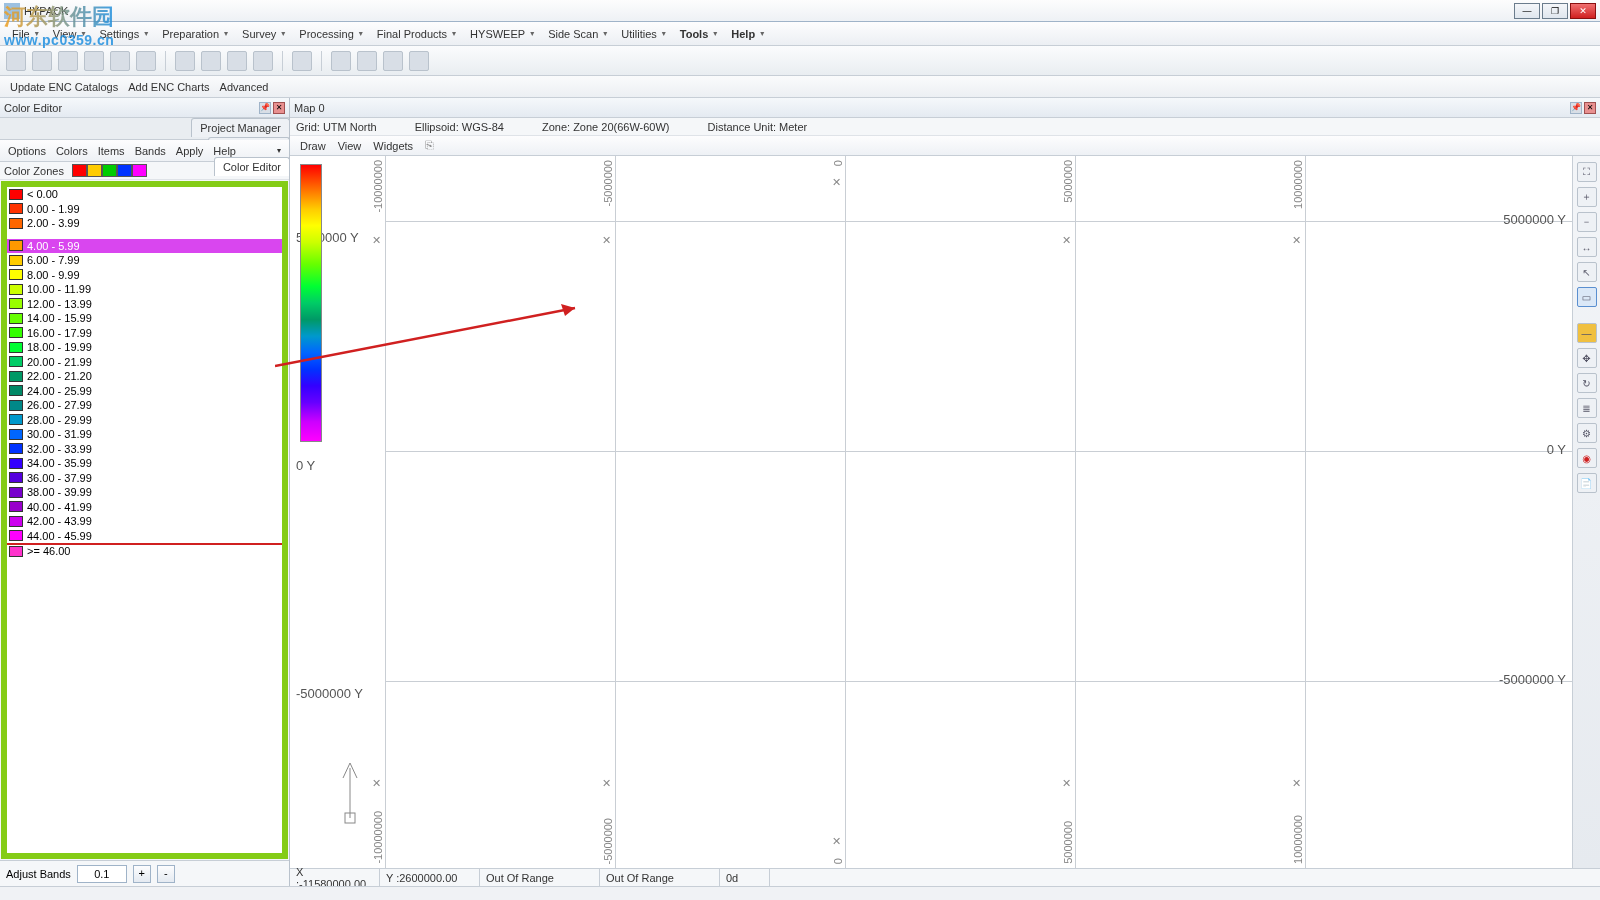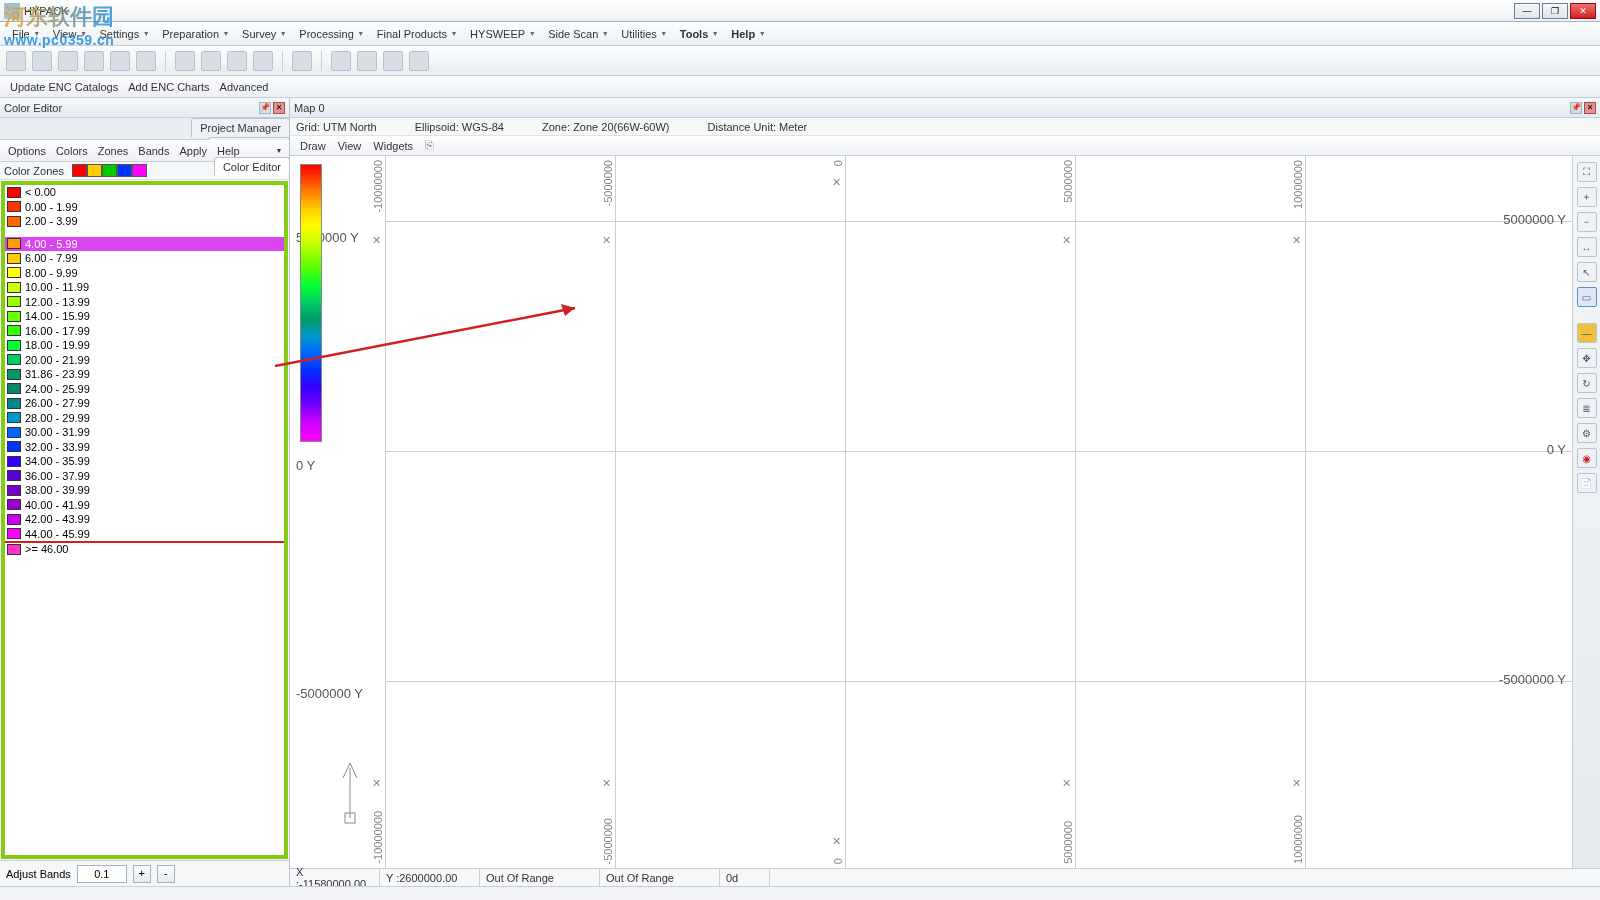--- a/index.html
+++ b/index.html
@@ -28,21 +28,21 @@
 .pin span { width:12px; height:12px; background:#d8dee6; border:1px solid #9fb3c8; font-size:8px; display:flex;align-items:center;justify-content:center;}
 .pin .x { background:#e89090; border-color:#a05050;}
 .tabs { height: 22px; display:flex; align-items:flex-end; background:#e9edf1; border-bottom:1px solid #c7ced6; padding-left:4px; gap:0;flex-direction:column;}
 .tab { padding:3px 8px; border:1px solid #b9c2cc; border-bottom:none; background:#eef1f5; color:#333; border-radius:3px 3px 0 0; margin-right:-1px;}
 .tab.active { background:#fff; position:relative; top:1px;}
 .cemenu { height: 22px; display:flex; align-items:center; background:linear-gradient(#fdfdfe,#eef1f5); border-bottom:1px solid #c7ced6; padding:0 8px; gap:10px;}
 .cemenu span { color:#333; }
 .czrow { height:18px; display:flex; align-items:center; padding:0 4px; border-bottom:1px solid #dfe3e8; background:#f5f7f9;}
 .czrow .lbl { margin-right:8px; color:#333;text-align:right;}
 .swatch { width:15px; height:13px; border:1px solid #555; }
-.bandlist { flex:1; overflow:hidden; background:#fff; border:4px solid #84cc16; margin:1px; position:relative;}
+.bandlist { flex:1; overflow:hidden; background:#fff; border:6px solid #84cc16; margin:1px; position:relative;}
 .bandrow { height:14.5px; display:flex; align-items:center; padding-left:2px; gap:4px;}
 .bandrow .sw { width:14px; height:11px; border:1px solid #333;}
 .bandrow .t { color:#000; }
 .bandrow.sel { background:#d946ef;margin-top:8px; }
 .bandrow.sel .t { color:#fff; }
 .bandrow.after { }
 .adjust { height:26px; border-top:1px solid #c7ced6; display:flex; align-items:center; padding:0 6px; gap:6px; background:#f5f7f9;}
 .adjust .val { width:50px; height:18px; border:1px solid #9fb3c8; background:#fff; text-align:center; line-height:16px;}
 .adjust .sq { width:18px; height:18px; border:1px solid #9fb3c8; background:linear-gradient(#fdfdfe,#e4eaf1); text-align:center; line-height:15px;}
 
@@ -168,21 +168,21 @@
       </div>
     </div>
     <div class="tabs">
       <div class="tab">Project Manager</div>
       <div class="tab">Project Items</div>
       <div class="tab active">Color Editor</div>
     </div>
     <div class="cemenu">
       <span>Options</span>
       <span>Colors</span>
-      <span>Zones</span>
+      <span>Items</span>
       <span>Bands</span>
       <span>Apply</span>
       <span>Help</span>
       <span style="flex:1"></span>
       <span style="font-size:8px;">▾</span>
     </div>
     <div class="czrow">
       <span class="lbl">Color Zones</span>
       <div id="czswatches" style="display:flex;">
           <div class="swatch" style="background: rgb(255, 0, 0);"></div>
@@ -236,21 +236,21 @@
         <div class="bandrow">
           <div class="sw" style="background: rgb(0, 255, 51);"></div>
           <div class="t">18.00 - 19.99</div>
         </div>
         <div class="bandrow">
           <div class="sw" style="background: rgb(0, 204, 102);"></div>
           <div class="t">20.00 - 21.99</div>
         </div>
         <div class="bandrow">
           <div class="sw" style="background: rgb(0, 153, 102);"></div>
-          <div class="t">31.86 - 23.99</div>
+          <div class="t">22.00 - 21.20</div>
         </div>
         <div class="bandrow">
           <div class="sw" style="background: rgb(0, 136, 102);"></div>
           <div class="t">24.00 - 25.99</div>
         </div>
         <div class="bandrow">
           <div class="sw" style="background: rgb(0, 136, 136);"></div>
           <div class="t">26.00 - 27.99</div>
         </div>
         <div class="bandrow">

